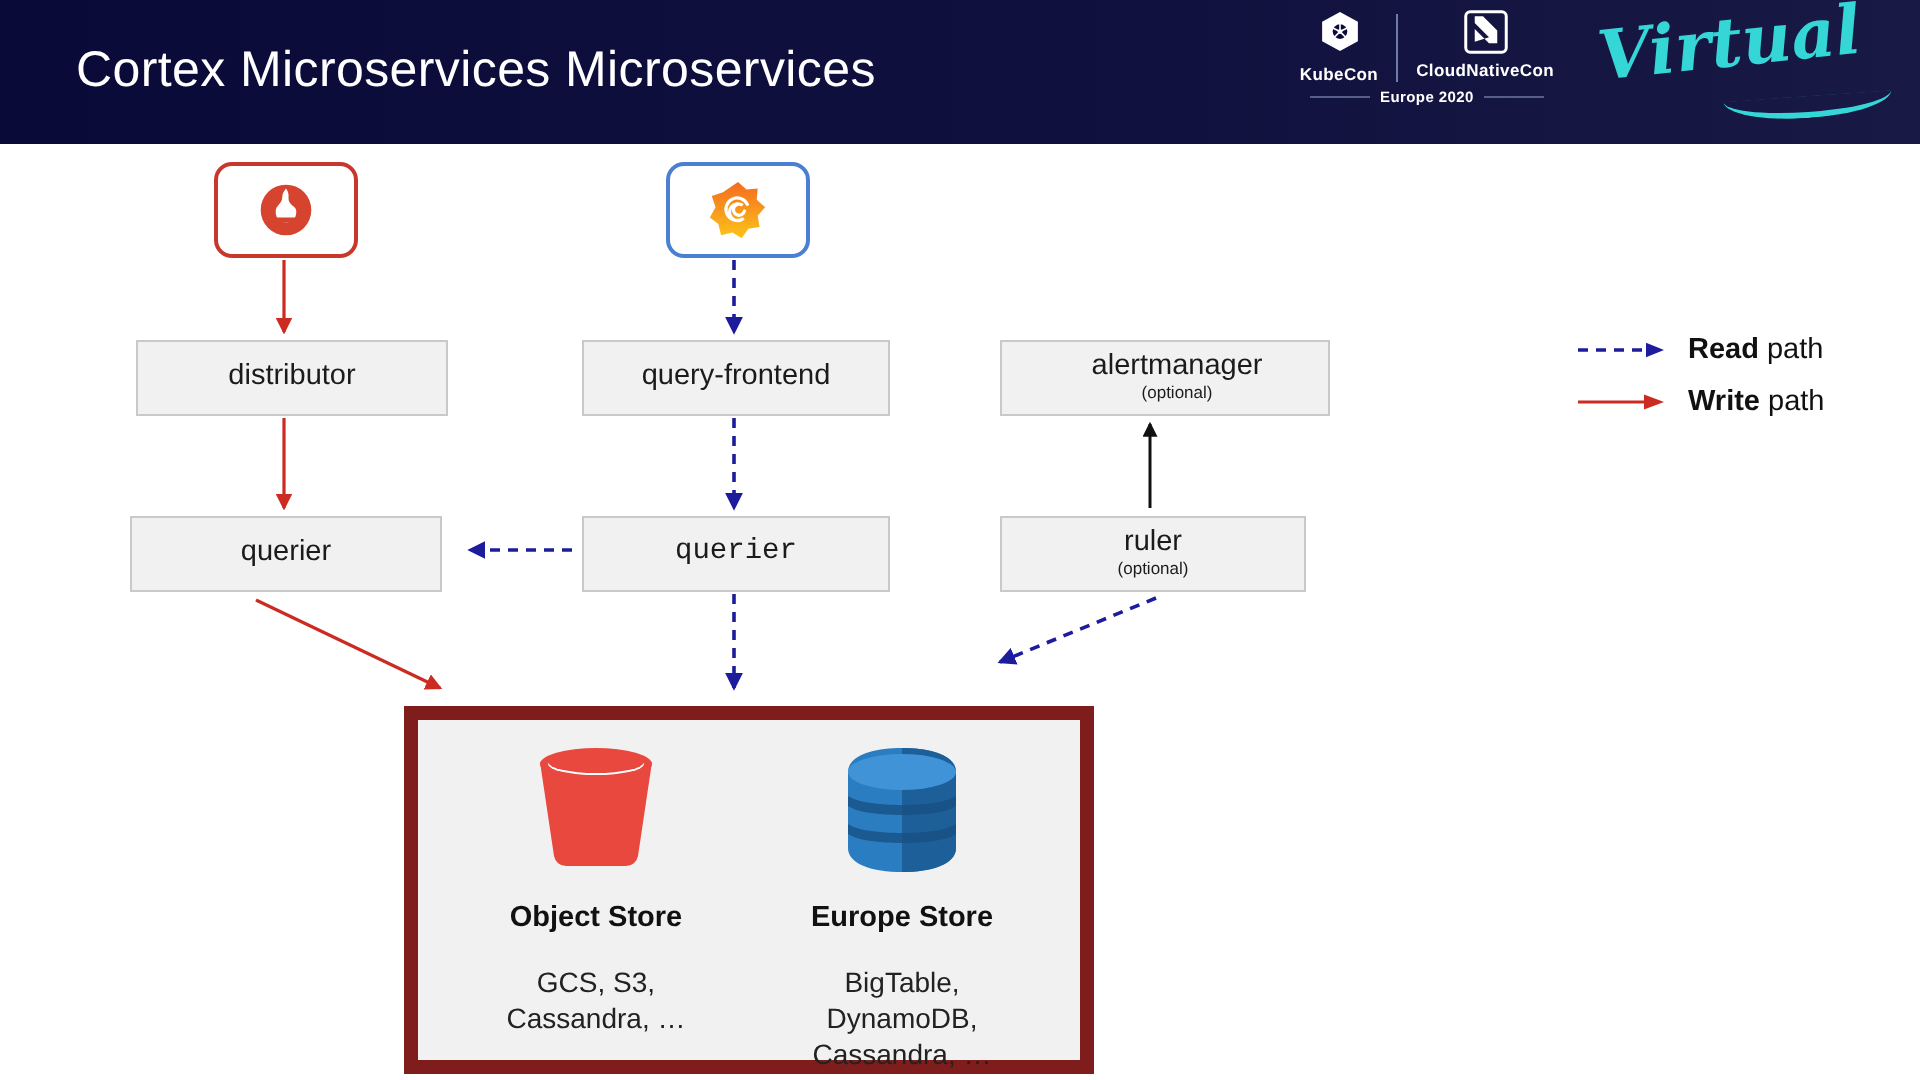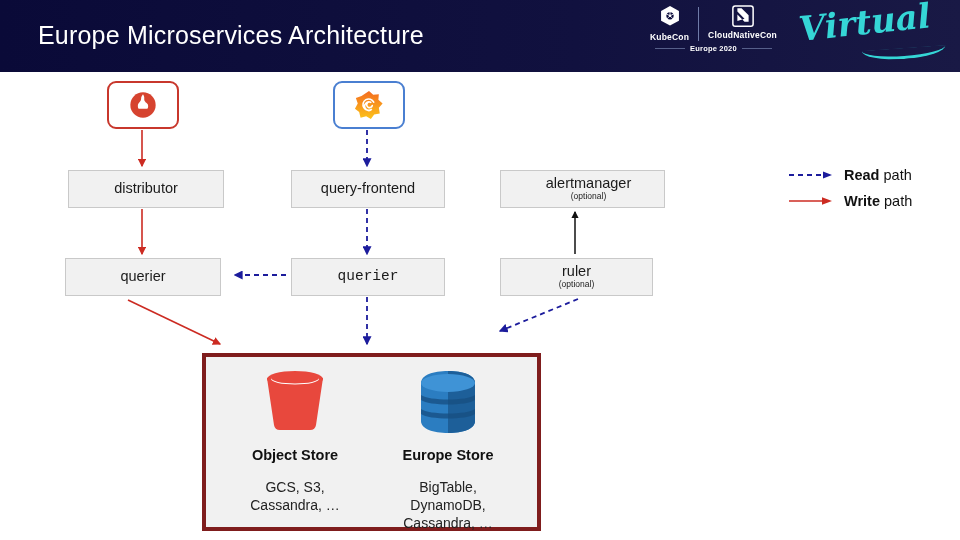--- a/index.html
+++ b/index.html
@@ -58,21 +58,21 @@
     position:absolute;background:#f1f1f1;border:1px solid #c9c9c9;
     display:flex;flex-direction:column;align-items:center;justify-content:center;
     color:#1b1b1b;
   }
   .svc .lbl{font-size:14.5px;line-height:1.05;}
   .svc .opt{font-size:8.5px;line-height:1.1;margin-top:1px;color:#1b1b1b;}
 
   
   .storage{
     position:absolute;left:202px;top:353px;width:331px;height:170px;
-    background:#f1f1f1;border:4px solid #7f1d1d;
+    background:#f1f1f1;border:7px solid #7f1d1d;
   }
   .store-col{position:absolute;top:12px;width:150px;text-align:center;}
   .store-col.obj{left:14px;}
   .store-col.idx{left:167px;}
   .store-name{font-size:14.5px;font-weight:bold;color:#111;margin-top:8px;}
   .store-desc{font-size:14px;color:#222;line-height:1.28;margin-top:16px;}
 
   
   .legend{position:absolute;left:788px;top:162px;width:165px;}
   .legend-row{display:flex;align-items:center;height:26px;}
@@ -80,21 +80,21 @@
   .legend-txt b{font-weight:bold;}
 
   svg.overlay{position:absolute;left:0;top:0;width:960px;height:540px;pointer-events:none;}
 </style>
 </head>
 <body>
 
 <div id="slide">
 
   <div class="header">
-    <div class="header-title">Europe Microservices Architecture</div>
+    <div class="header-title">Cortex Microservices Microservices</div>
 
     <div class="brandbar">
       <div class="kc-group">
         <div class="kc-row">
           <div class="kc-cell">
             <svg width="26" height="26" viewBox="0 0 64 64">
               <polygon points="32,5 54,17 54,41 32,53 10,41 10,17" fill="#ffffff"></polygon>
               <circle cx="32" cy="29" r="9" fill="#0b0b3b"></circle>
               <g stroke="#ffffff" stroke-width="2">
                 <line x1="32" y1="29" x2="32" y2="16"></line>

